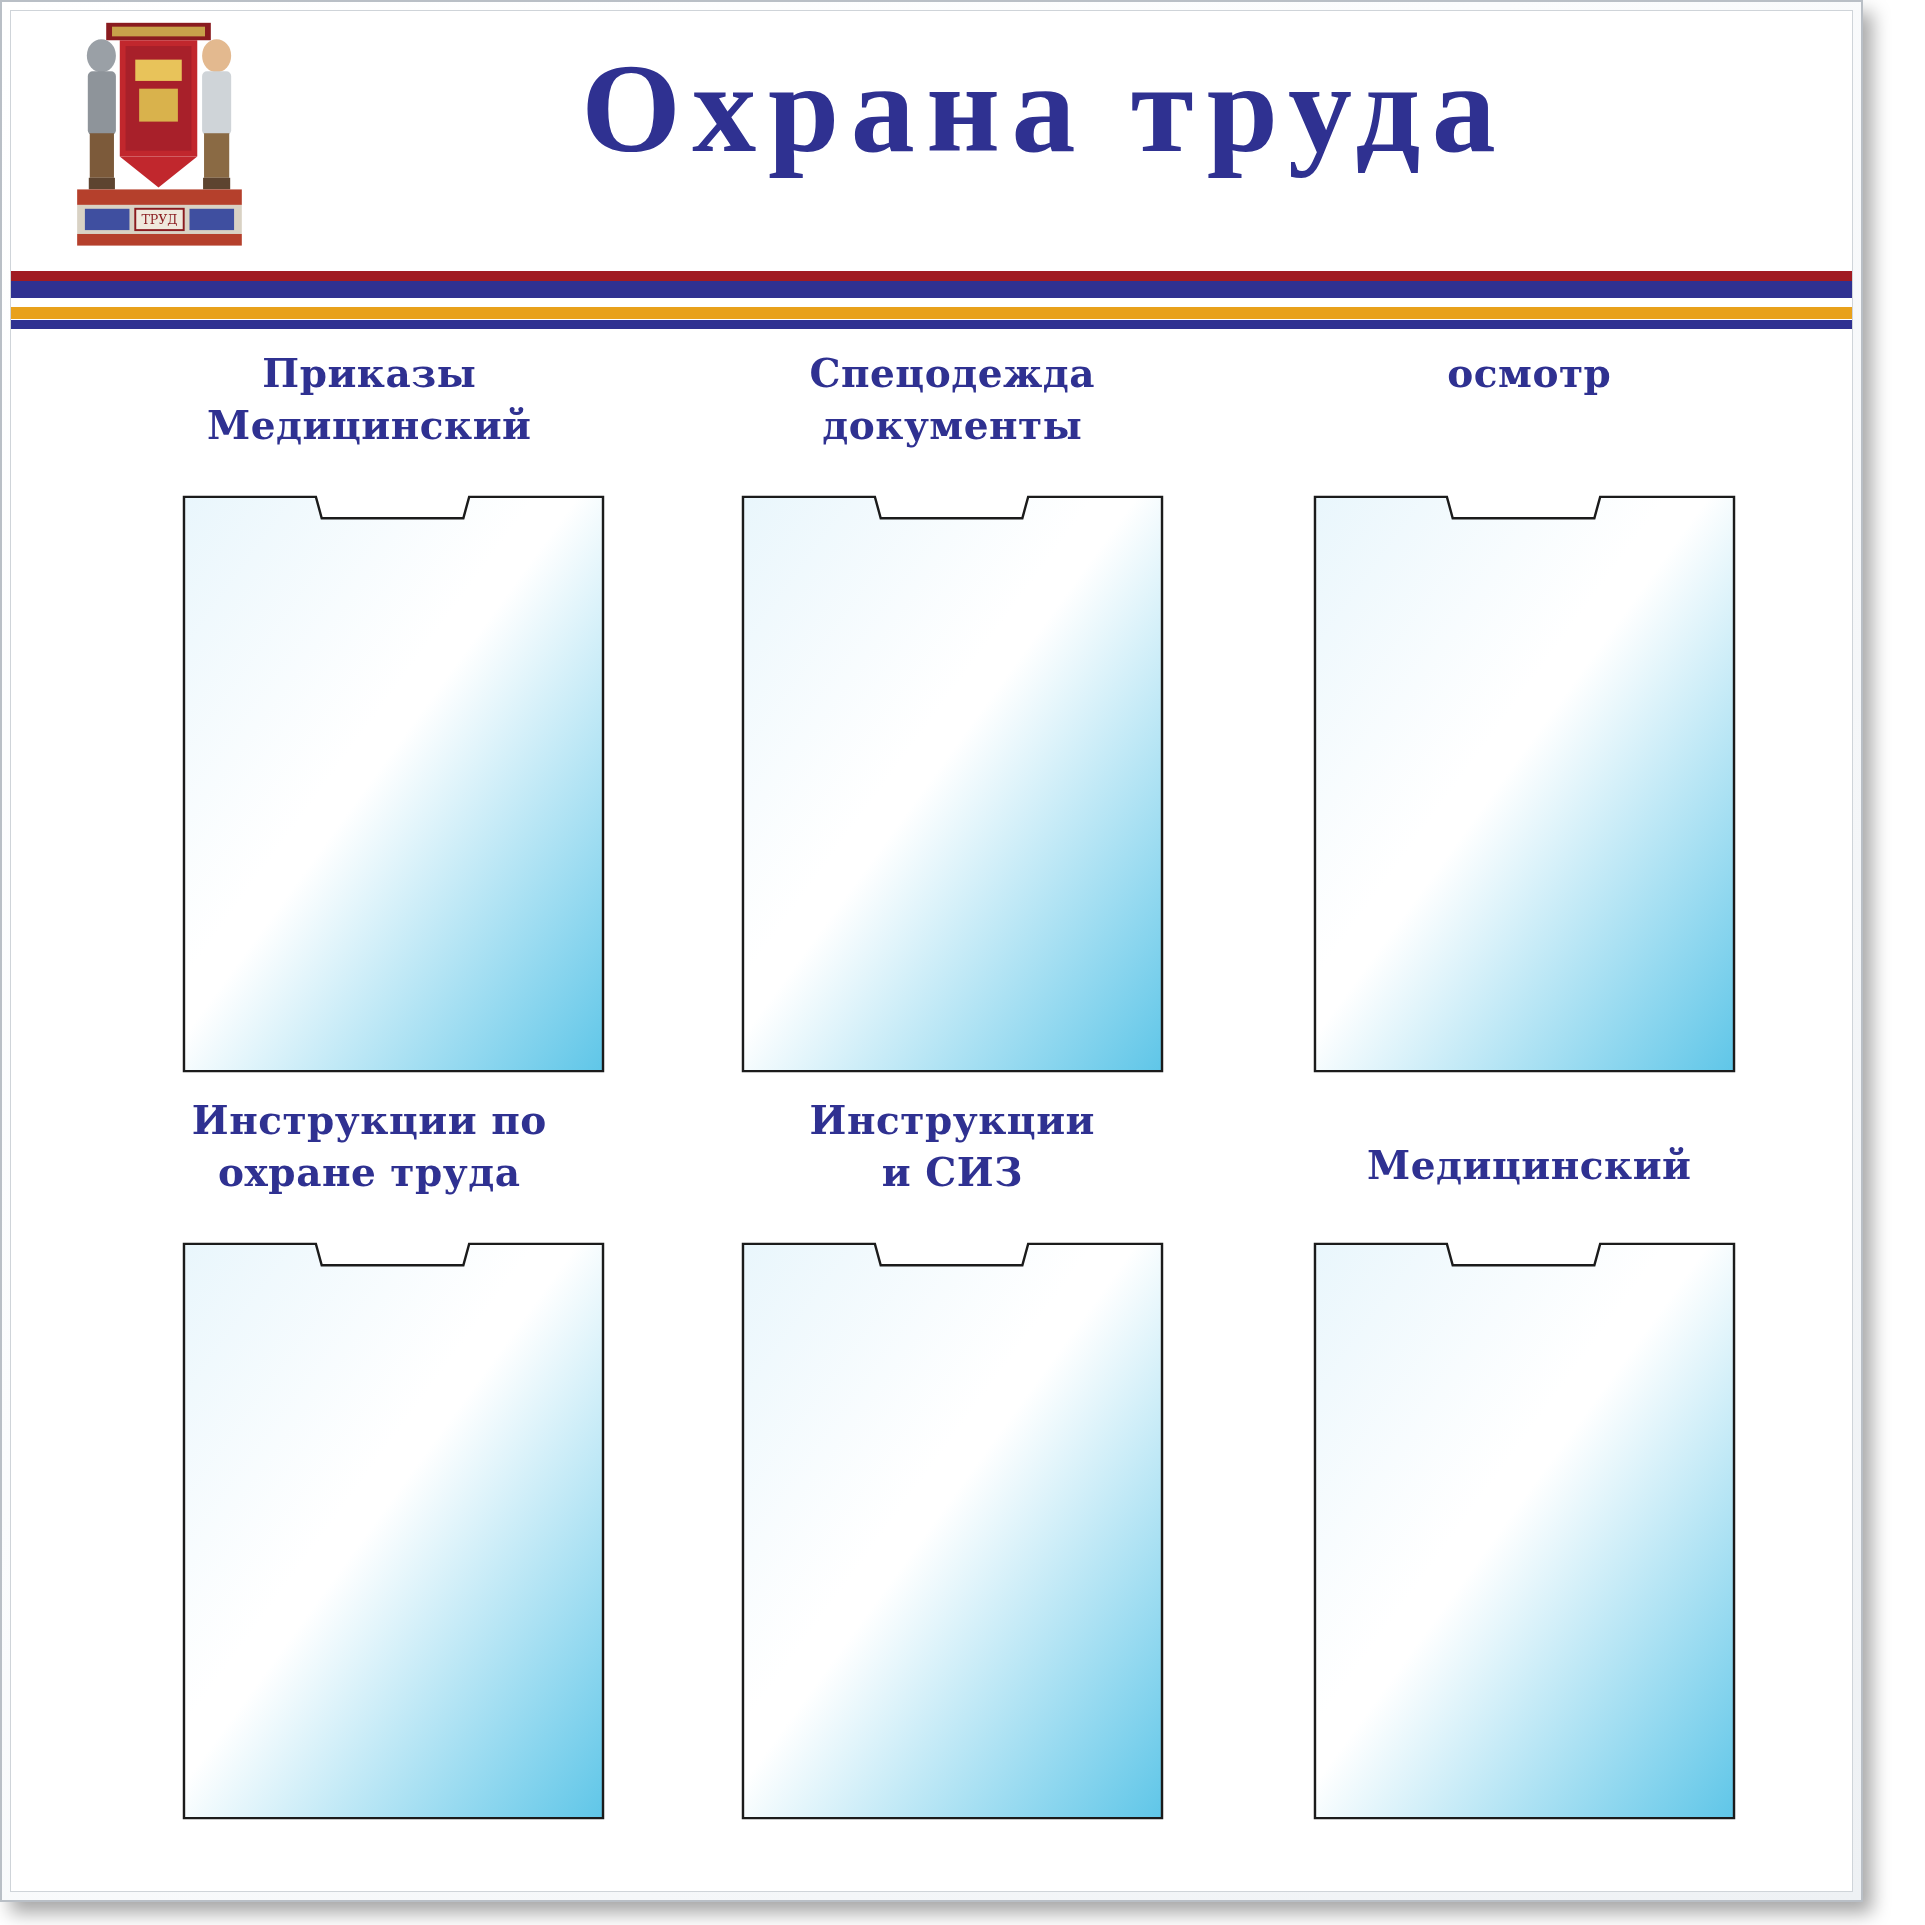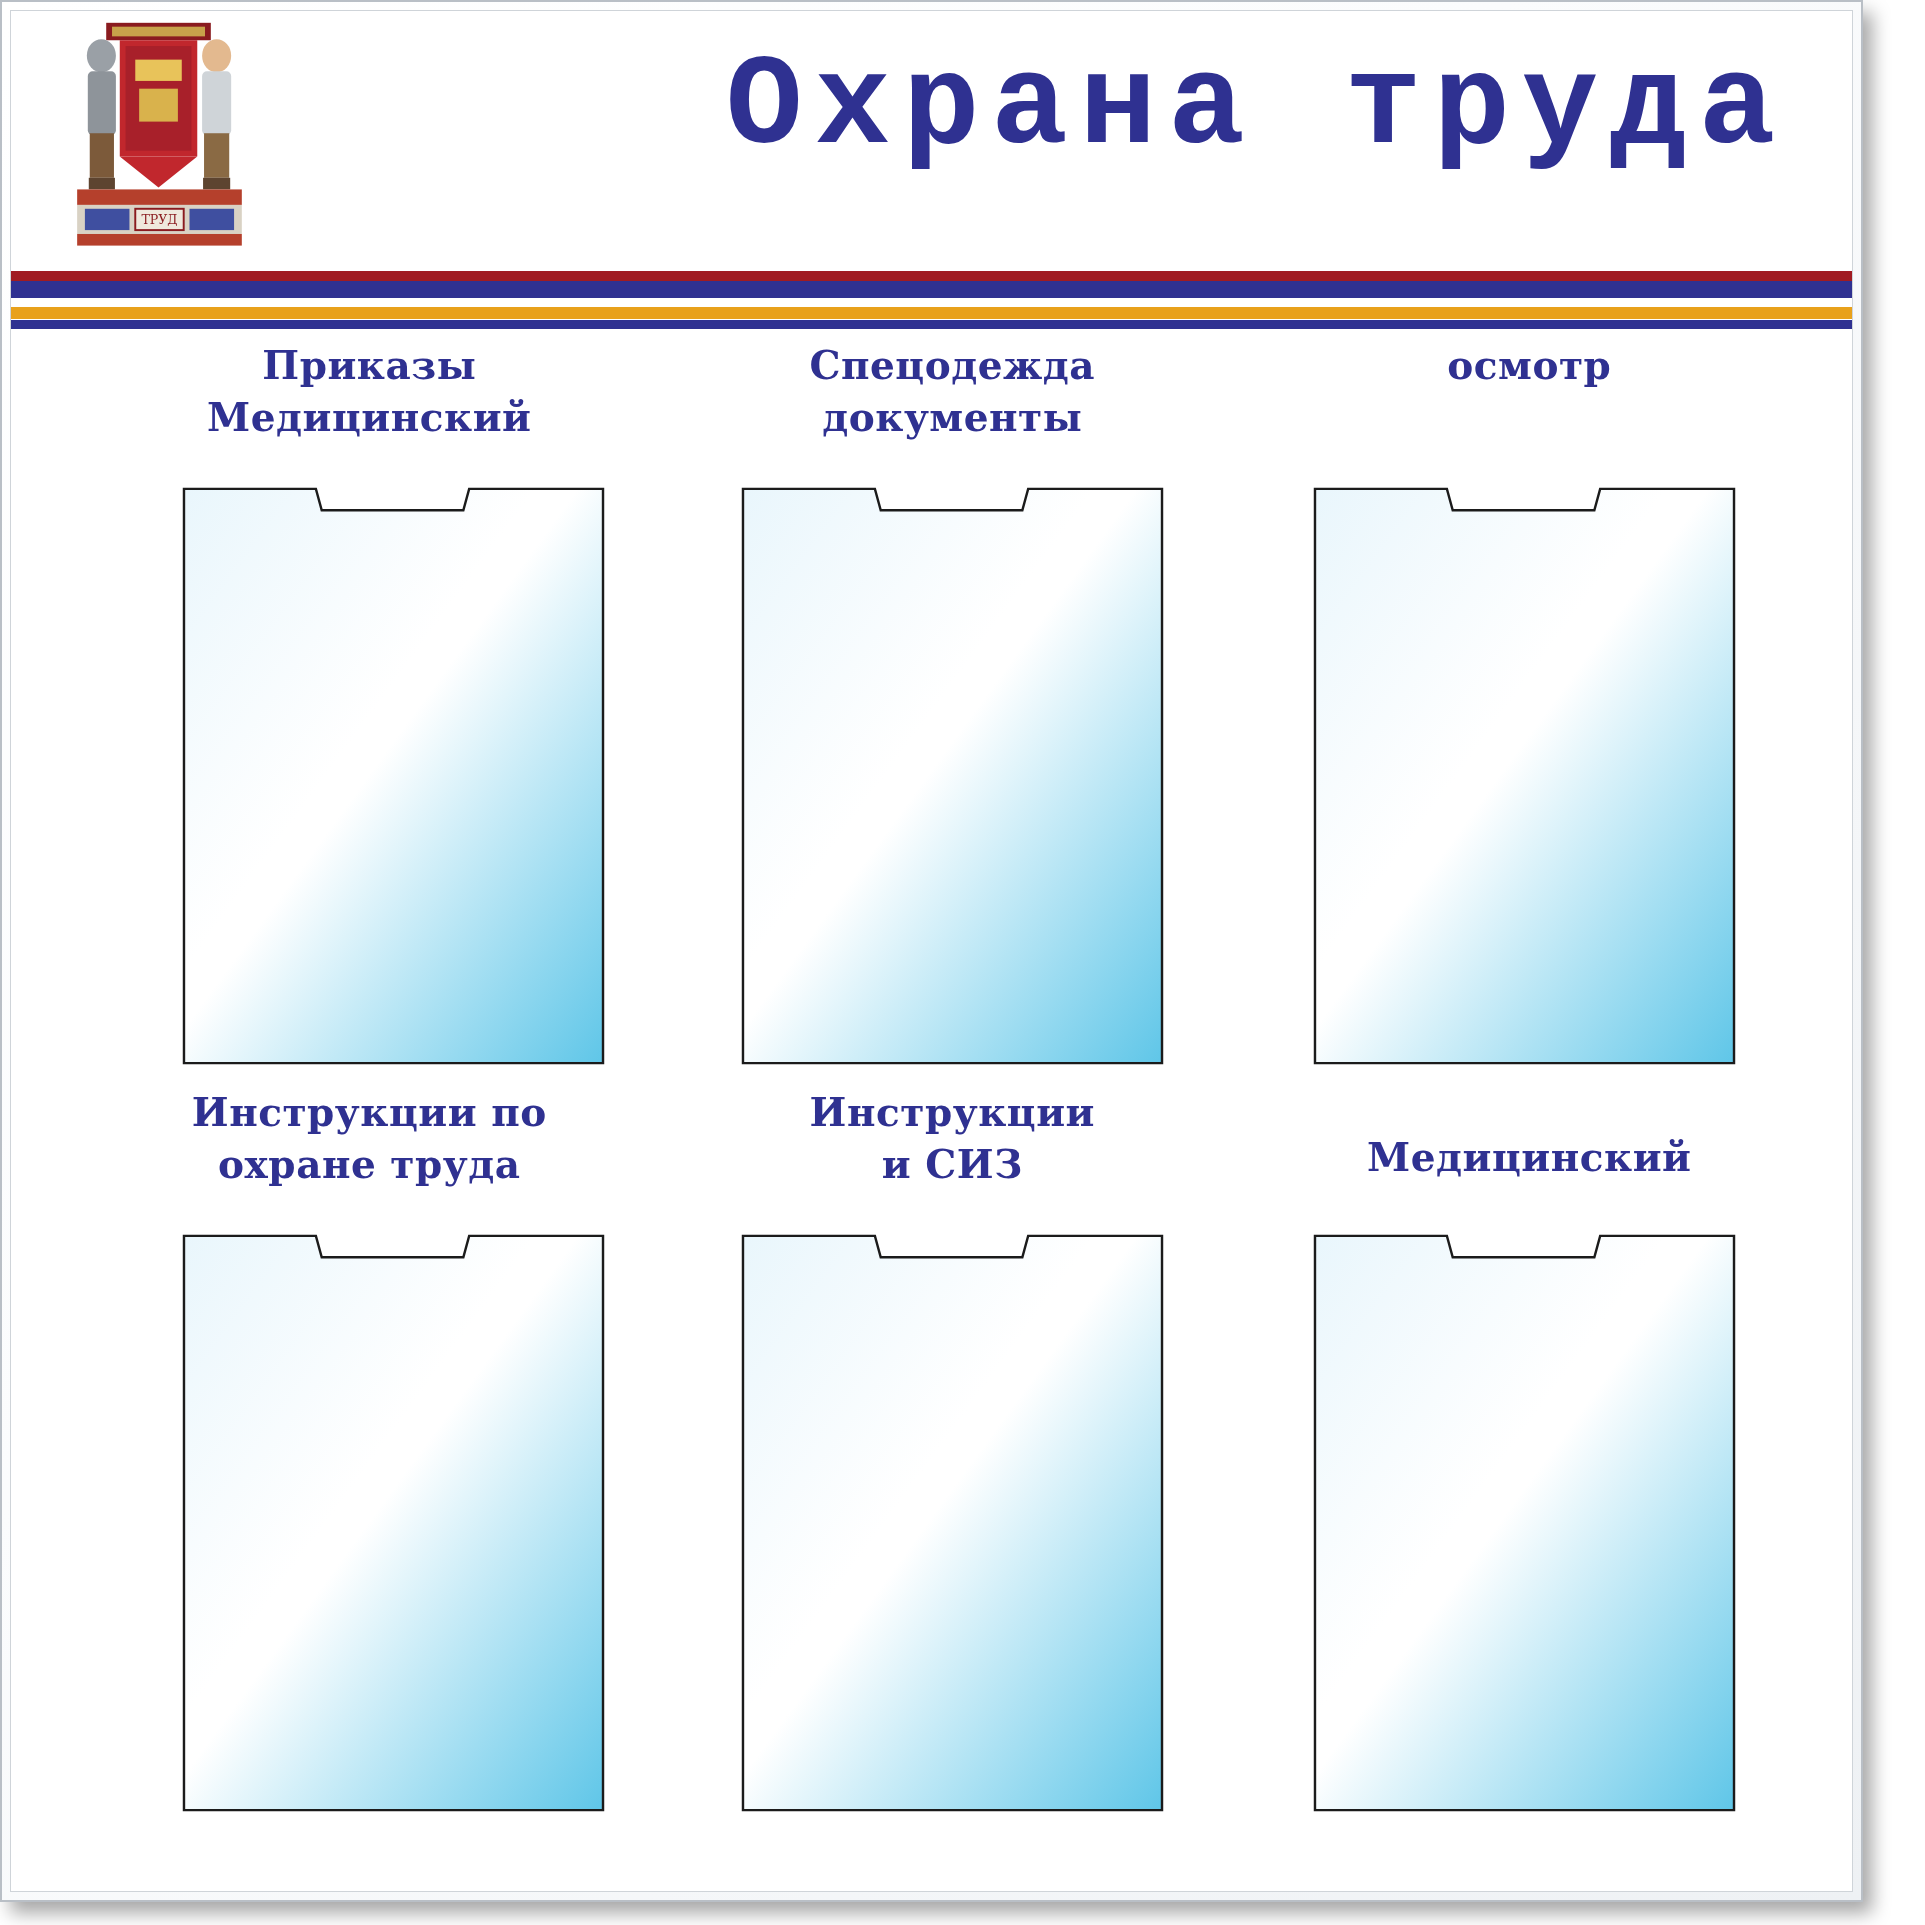--- a/index.html
+++ b/index.html
@@ -54,22 +54,22 @@
     top: 5.8px;
     width: 180px;
     height: 247px;
   }
 
   .title {
     position: absolute;
     left: 291px;
     top: 27px;
     width: 1485px;
-    text-align: right;
-    font-family: Liberation Mono, monospace;
+    text-align: center;
+    font-family: Liberation Serif, serif;
     font-weight: bold;
     font-size: 128px;
     letter-spacing: 11.6px;
     color: #2f3191;
     line-height: 1.1;
     white-space: nowrap;
   }
 
   .stripes {
     position: absolute;
@@ -98,21 +98,21 @@
   }
 
   .row {
     position: relative;
     width: 100%;
     height: 747px;
   }
 
   .cell {
     position: absolute;
-    top: 8px;
+    top: 16px;
     width: 543px;
     height: 747px;
   }
   .cell.c0 { left: 87px; }
   .cell.c1 { left: 670px; }
   .cell.c2 { left: 1247px; }
 
   .cell-title {
     position: absolute;
     top: 0;

